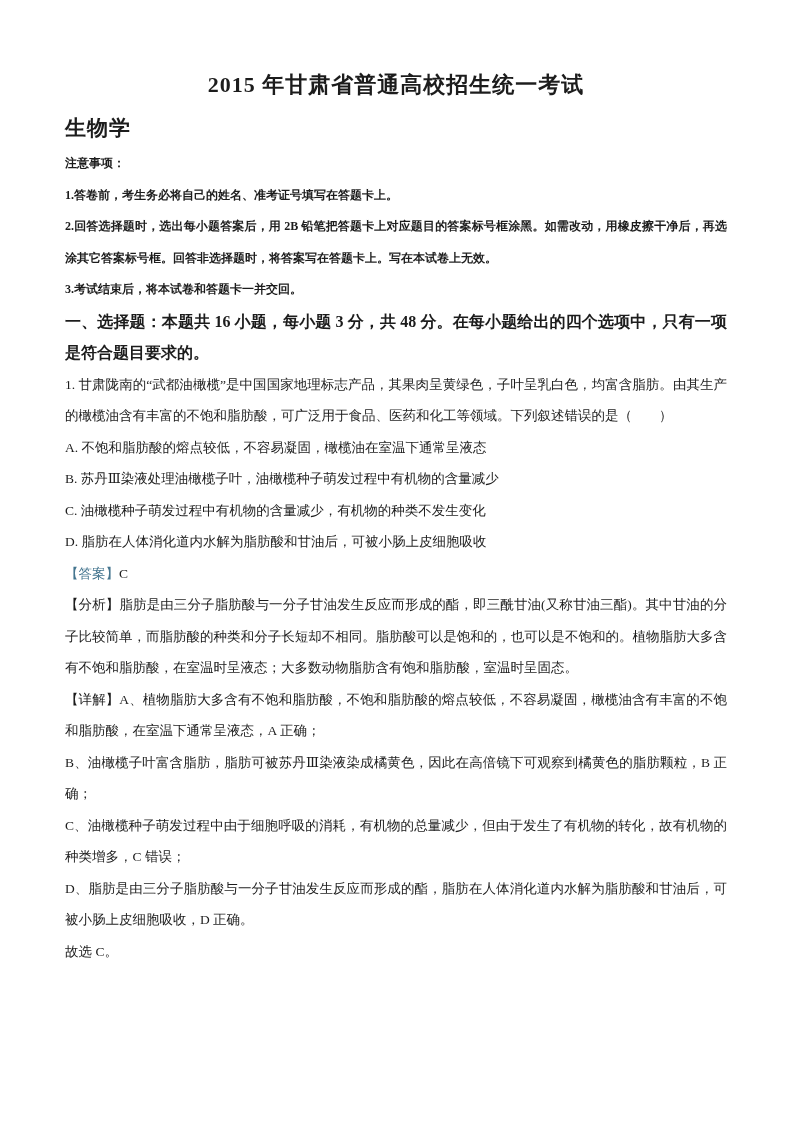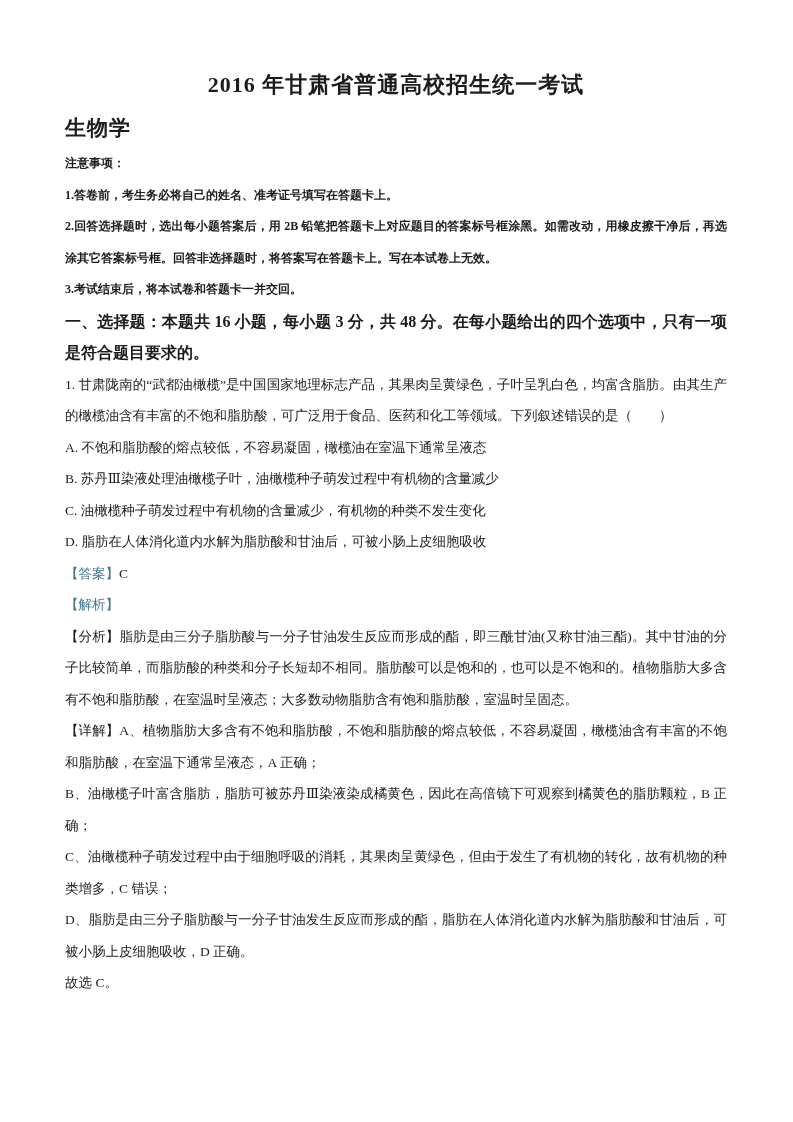--- a/index.html
+++ b/index.html
@@ -57,44 +57,43 @@
   .label-accent {
     
     font-weight: normal;
   }
 </style>
 </head>
 <body>
 
 <div class="page" style="color: rgb(28, 28, 28);">
 
-  <h1 class="doc-title">2016 年甘肃省普通高校招生统一考试</h1>
+  <h1 class="doc-title">2015 年甘肃省普通高校招生统一考试</h1>
   <h2 class="doc-subject">生物学</h2>
 
   <p class="notice-text">注意事项：</p>
   <p class="notice-text">1.答卷前，考生务必将自己的姓名、准考证号填写在答题卡上。</p>
   <p class="notice-text">2.回答选择题时，选出每小题答案后，用 2B 铅笔把答题卡上对应题目的答案标号框涂黑。如需改动，用橡皮擦干净后，再选涂其它答案标号框。回答非选择题时，将答案写在答题卡上。写在本试卷上无效。</p>
   <p class="notice-text">3.考试结束后，将本试卷和答题卡一并交回。</p>
 
   <p class="section-heading">一、选择题：本题共 16 小题，每小题 3 分，共 48 分。在每小题给出的四个选项中，只有一项是符合题目要求的。</p>
 
   <p class="body-text">1. 甘肃陇南的“武都油橄榄”是中国国家地理标志产品，其果肉呈黄绿色，子叶呈乳白色，均富含脂肪。由其生产的橄榄油含有丰富的不饱和脂肪酸，可广泛用于食品、医药和化工等领域。下列叙述错误的是（　　）</p>
 
   <p class="body-text">A. 不饱和脂肪酸的熔点较低，不容易凝固，橄榄油在室温下通常呈液态</p>
   <p class="body-text">B. 苏丹Ⅲ染液处理油橄榄子叶，油橄榄种子萌发过程中有机物的含量减少</p>
   <p class="body-text">C. 油橄榄种子萌发过程中有机物的含量减少，有机物的种类不发生变化</p>
   <p class="body-text">D. 脂肪在人体消化道内水解为脂肪酸和甘油后，可被小肠上皮细胞吸收</p>
 
   <p class="body-text"><span class="label-accent" style="color: rgb(68, 117, 143);">【答案】</span><span>C</span></p>
 
-  <p class="body-text"><span class="label-accent" style="color: rgb(68, 117, 143);">【解析】</span></p>
 
   <p class="body-text"><span>【分析】</span><span>脂肪是由三分子脂肪酸与一分子甘油发生反应而形成的酯，即三酰甘油(又称甘油三酯)。其中甘油的分子比较简单，而脂肪酸的种类和分子长短却不相同。脂肪酸可以是饱和的，也可以是不饱和的。植物脂肪大多含有不饱和脂肪酸，在室温时呈液态；大多数动物脂肪含有饱和脂肪酸，室温时呈固态。</span></p>
 
   <p class="body-text"><span>【详解】</span><span>A、植物脂肪大多含有不饱和脂肪酸，不饱和脂肪酸的熔点较低，不容易凝固，橄榄油含有丰富的不饱和脂肪酸，在室温下通常呈液态，A 正确；</span></p>
 
   <p class="body-text">B、油橄榄子叶富含脂肪，脂肪可被苏丹Ⅲ染液染成橘黄色，因此在高倍镜下可观察到橘黄色的脂肪颗粒，B 正确；</p>
-  <p class="body-text">C、油橄榄种子萌发过程中由于细胞呼吸的消耗，其果肉呈黄绿色，但由于发生了有机物的转化，故有机物的种类增多，C 错误；</p>
+  <p class="body-text">C、油橄榄种子萌发过程中由于细胞呼吸的消耗，有机物的总量减少，但由于发生了有机物的转化，故有机物的种类增多，C 错误；</p>
   <p class="body-text">D、脂肪是由三分子脂肪酸与一分子甘油发生反应而形成的酯，脂肪在人体消化道内水解为脂肪酸和甘油后，可被小肠上皮细胞吸收，D 正确。</p>
 
   <p class="body-text">故选 C。</p>
 
 </div>
 
 </body></html>

